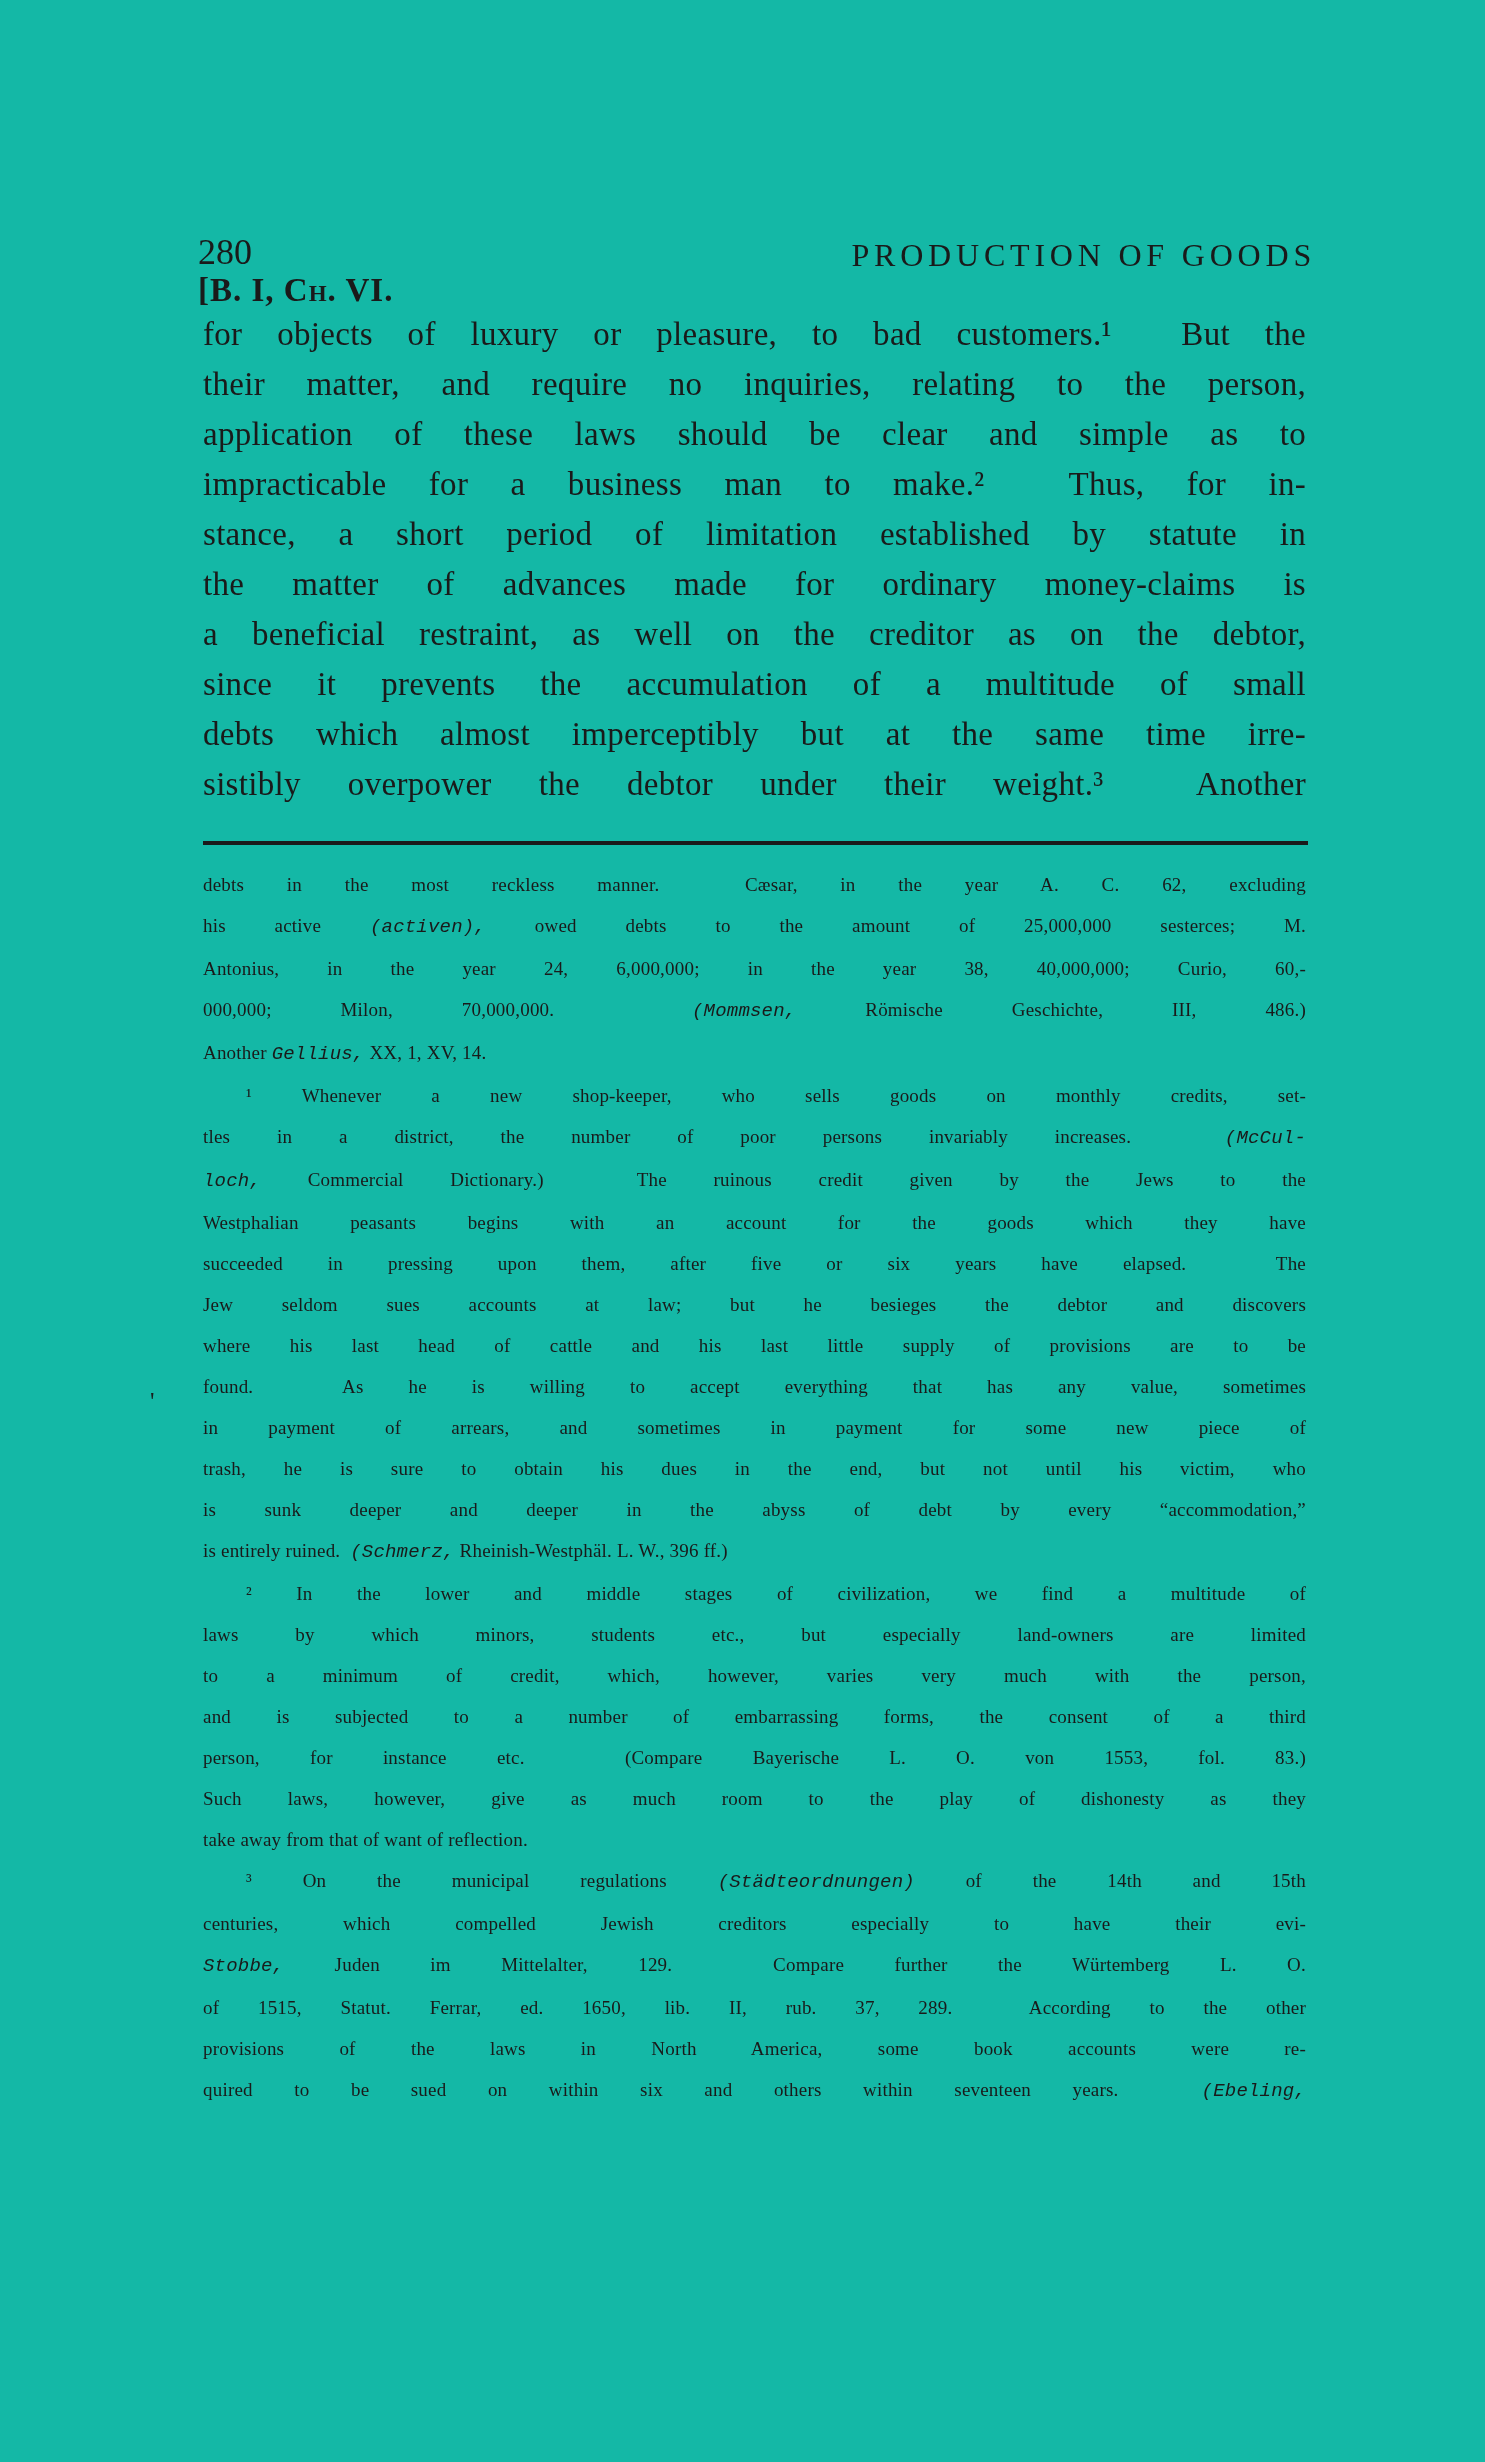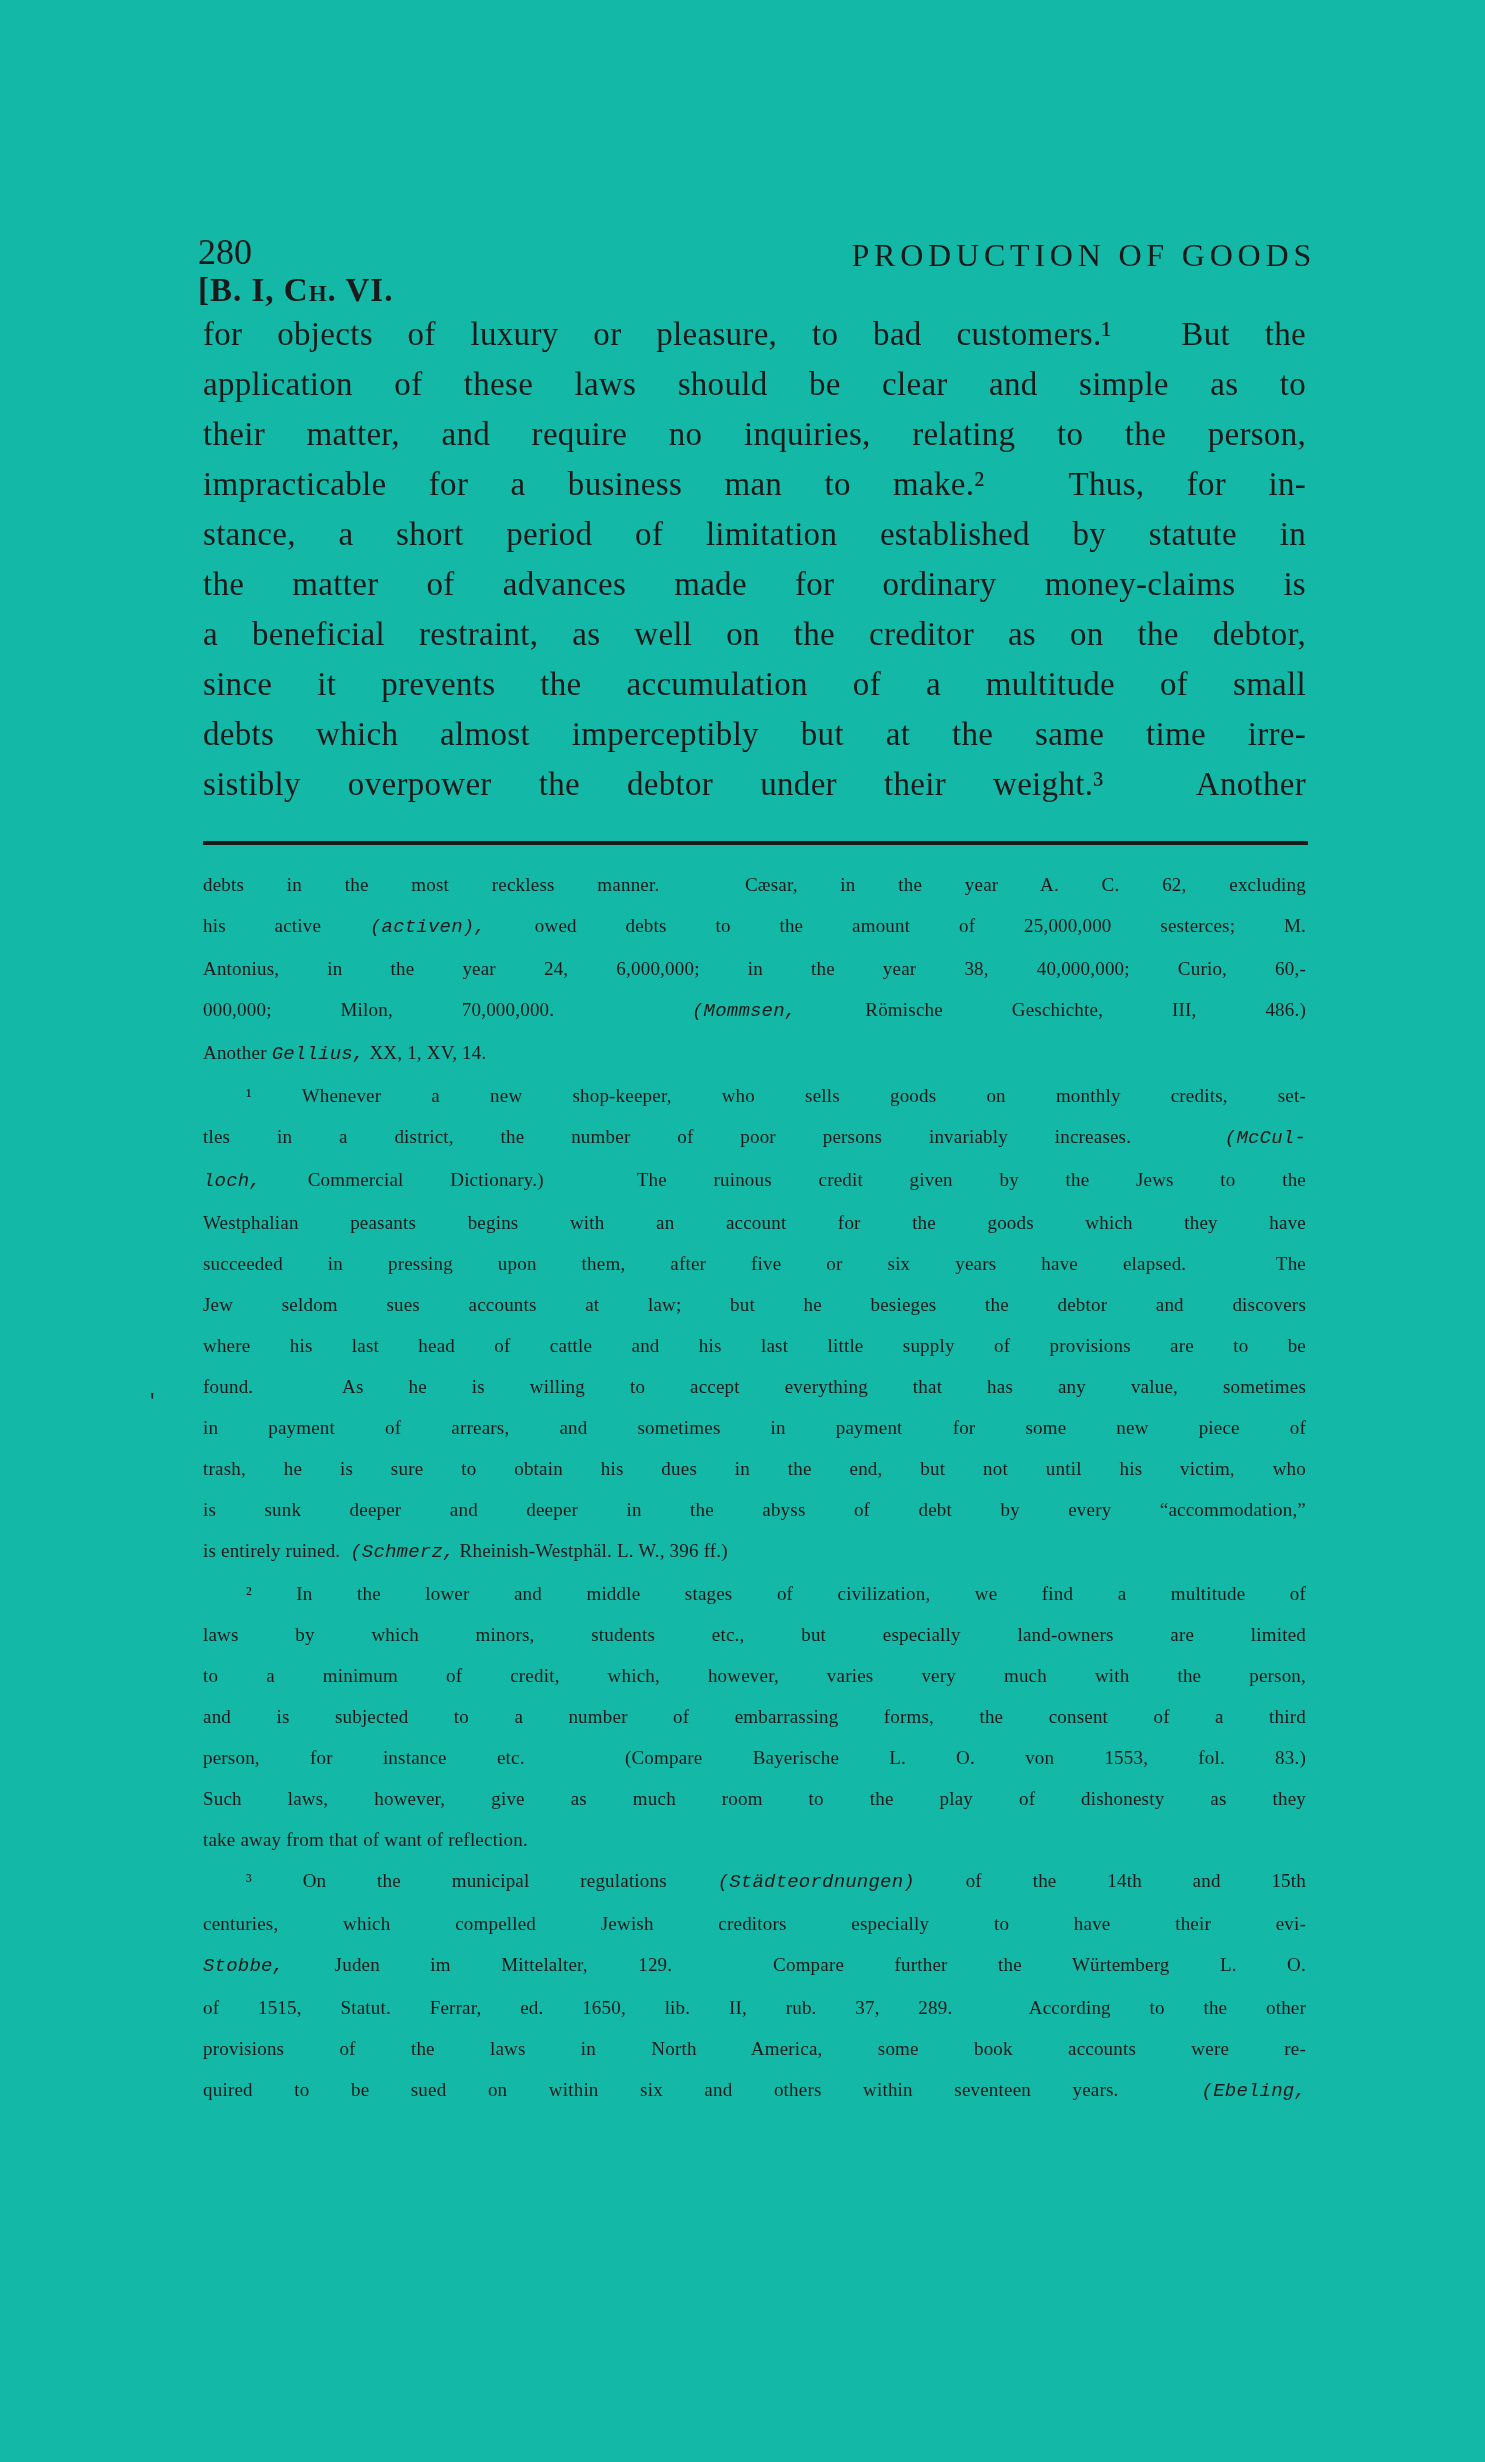--- a/index.html
+++ b/index.html
@@ -78,22 +78,22 @@
 <div class="page">
 
   <div class="hdr-layer hdr-num">280</div>
 
   <div class="hdr-layer hdr-title">PRODUCTION OF GOODS</div>
 
   <div class="hdr-layer hdr-chap">[B. I, Ch. VI.</div>
 
   <div class="body-text">
       <div class="bline">for objects of luxury or pleasure, to bad customers.¹&nbsp; But the</div>
+      <div class="bline">their matter, and require no inquiries, relating to the person,</div>
       <div class="bline">application of these laws should be clear and simple as to</div>
-      <div class="bline">their matter, and require no inquiries, relating to the person,</div>
       <div class="bline">impracticable for a business man to make.²&nbsp; Thus, for in-</div>
       <div class="bline">stance, a short period of limitation established by statute in</div>
       <div class="bline">the matter of advances made for ordinary money-claims is</div>
       <div class="bline">a beneficial restraint, as well on the creditor as on the debtor,</div>
       <div class="bline">since it prevents the accumulation of a multitude of small</div>
       <div class="bline">debts which almost imperceptibly but at the same time irre-</div>
       <div class="bline">sistibly overpower the debtor under their weight.³&nbsp; Another</div>
     </div>
 
   <div class="fn-rule"></div>

